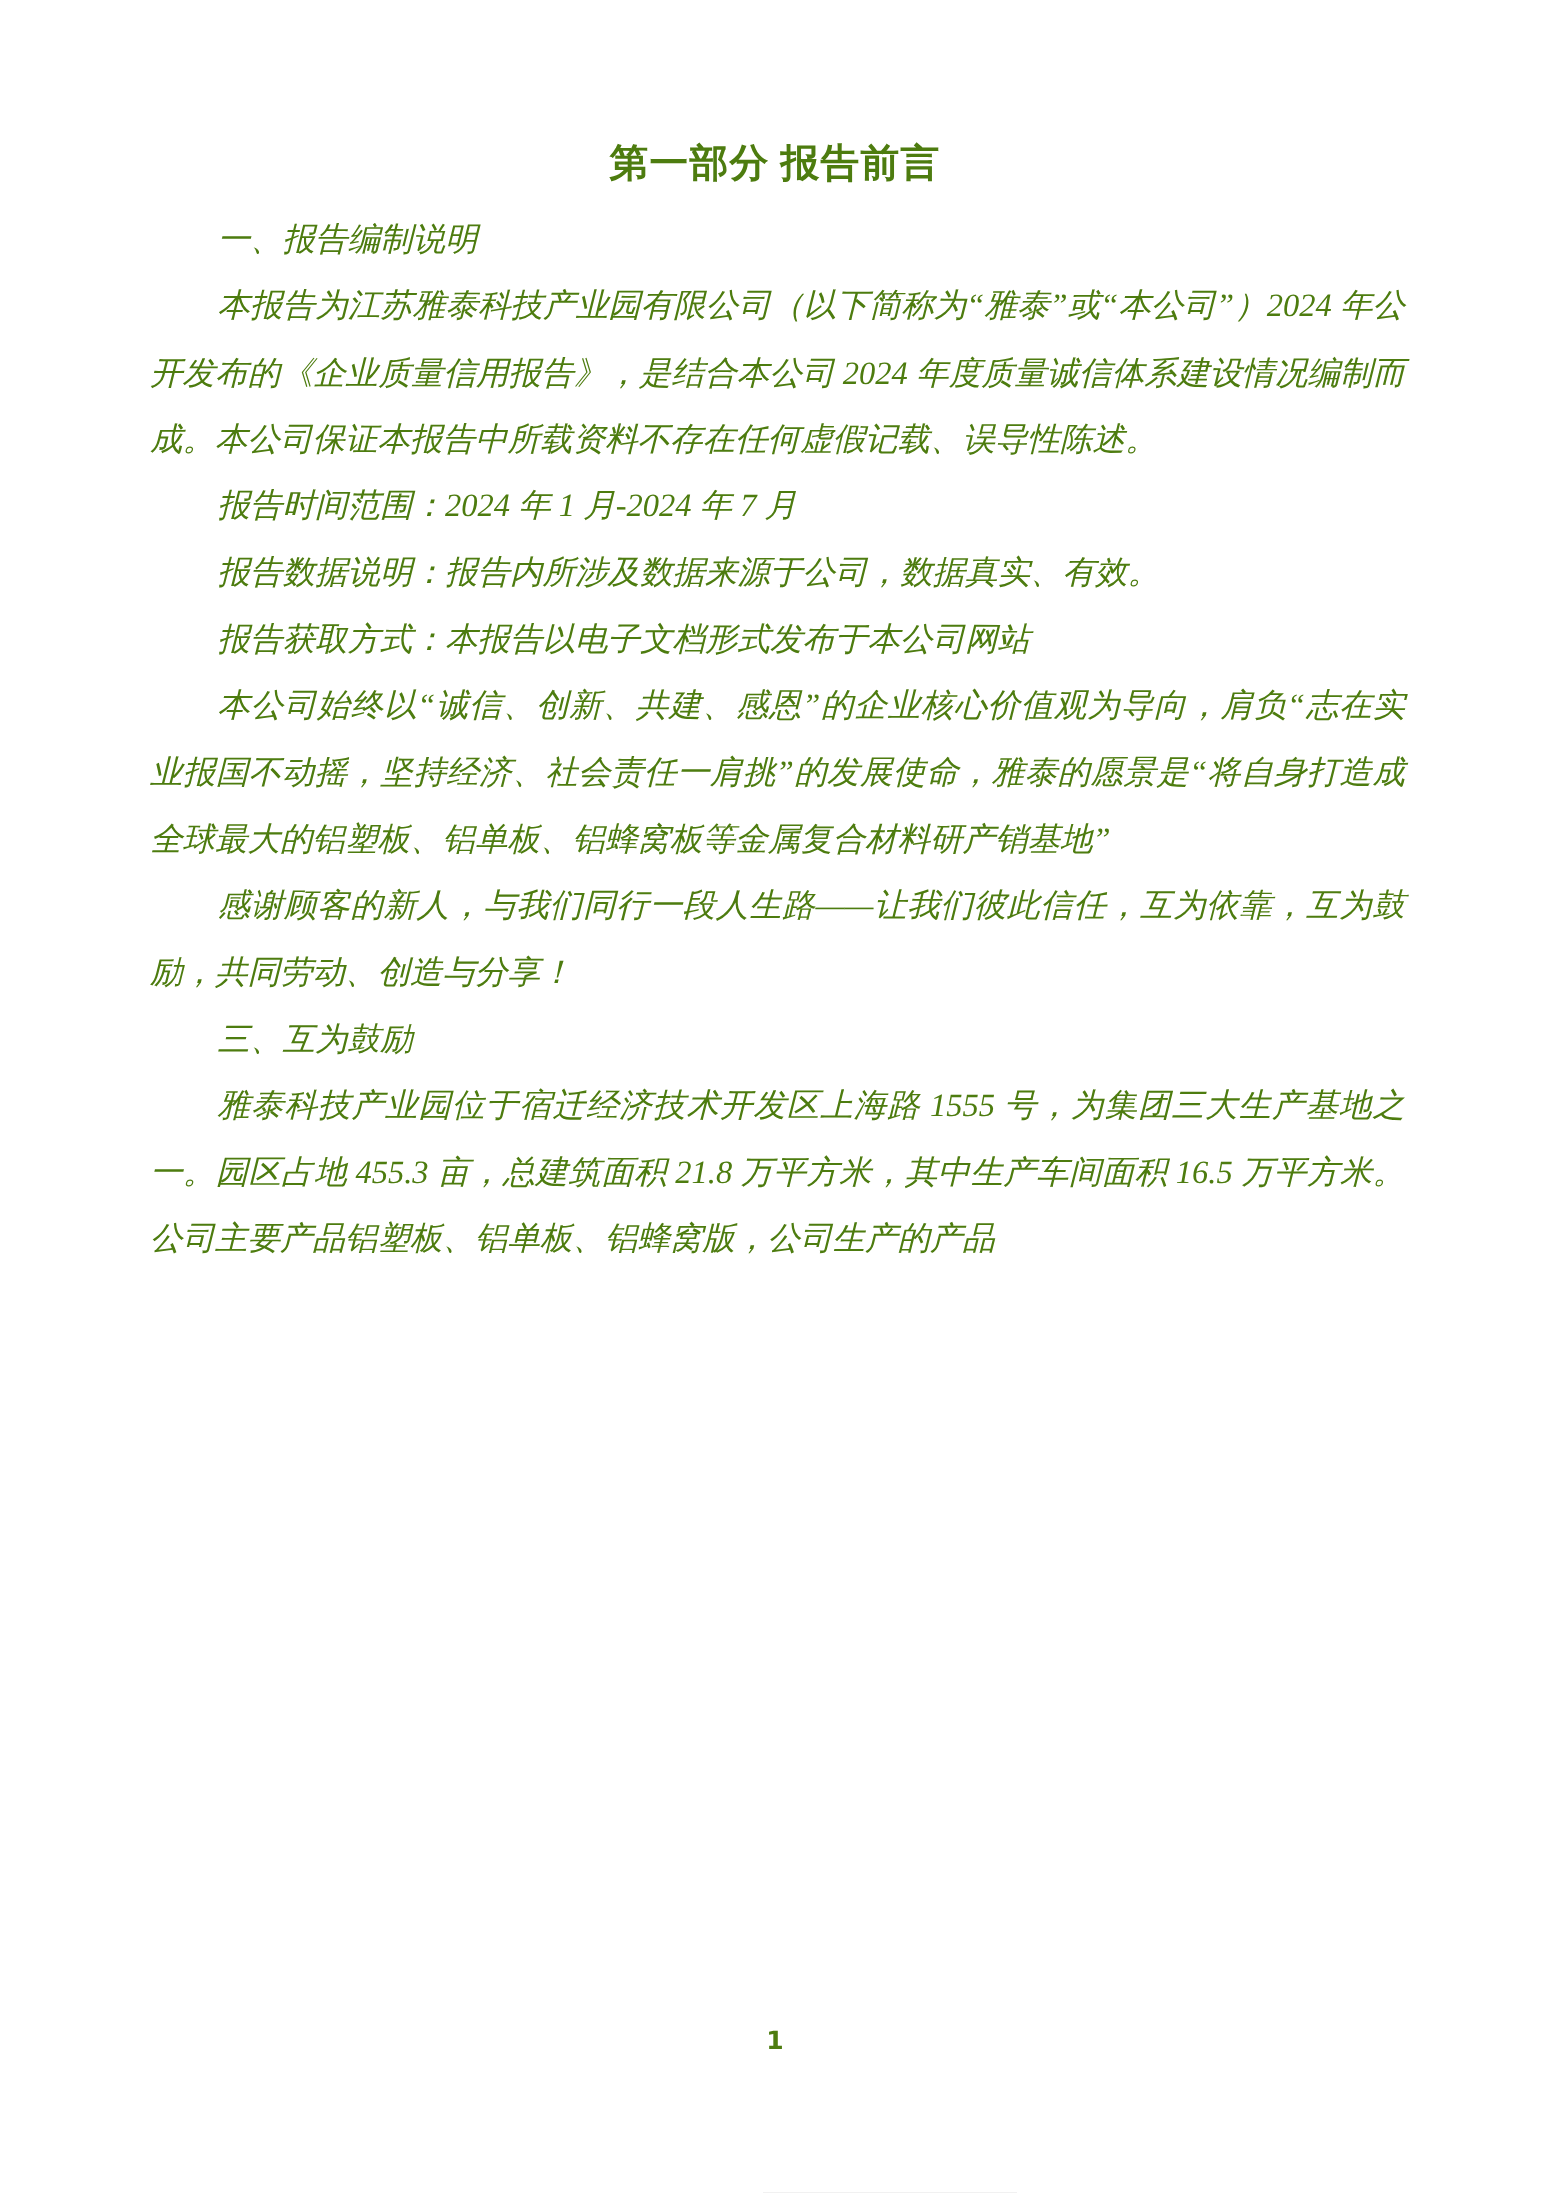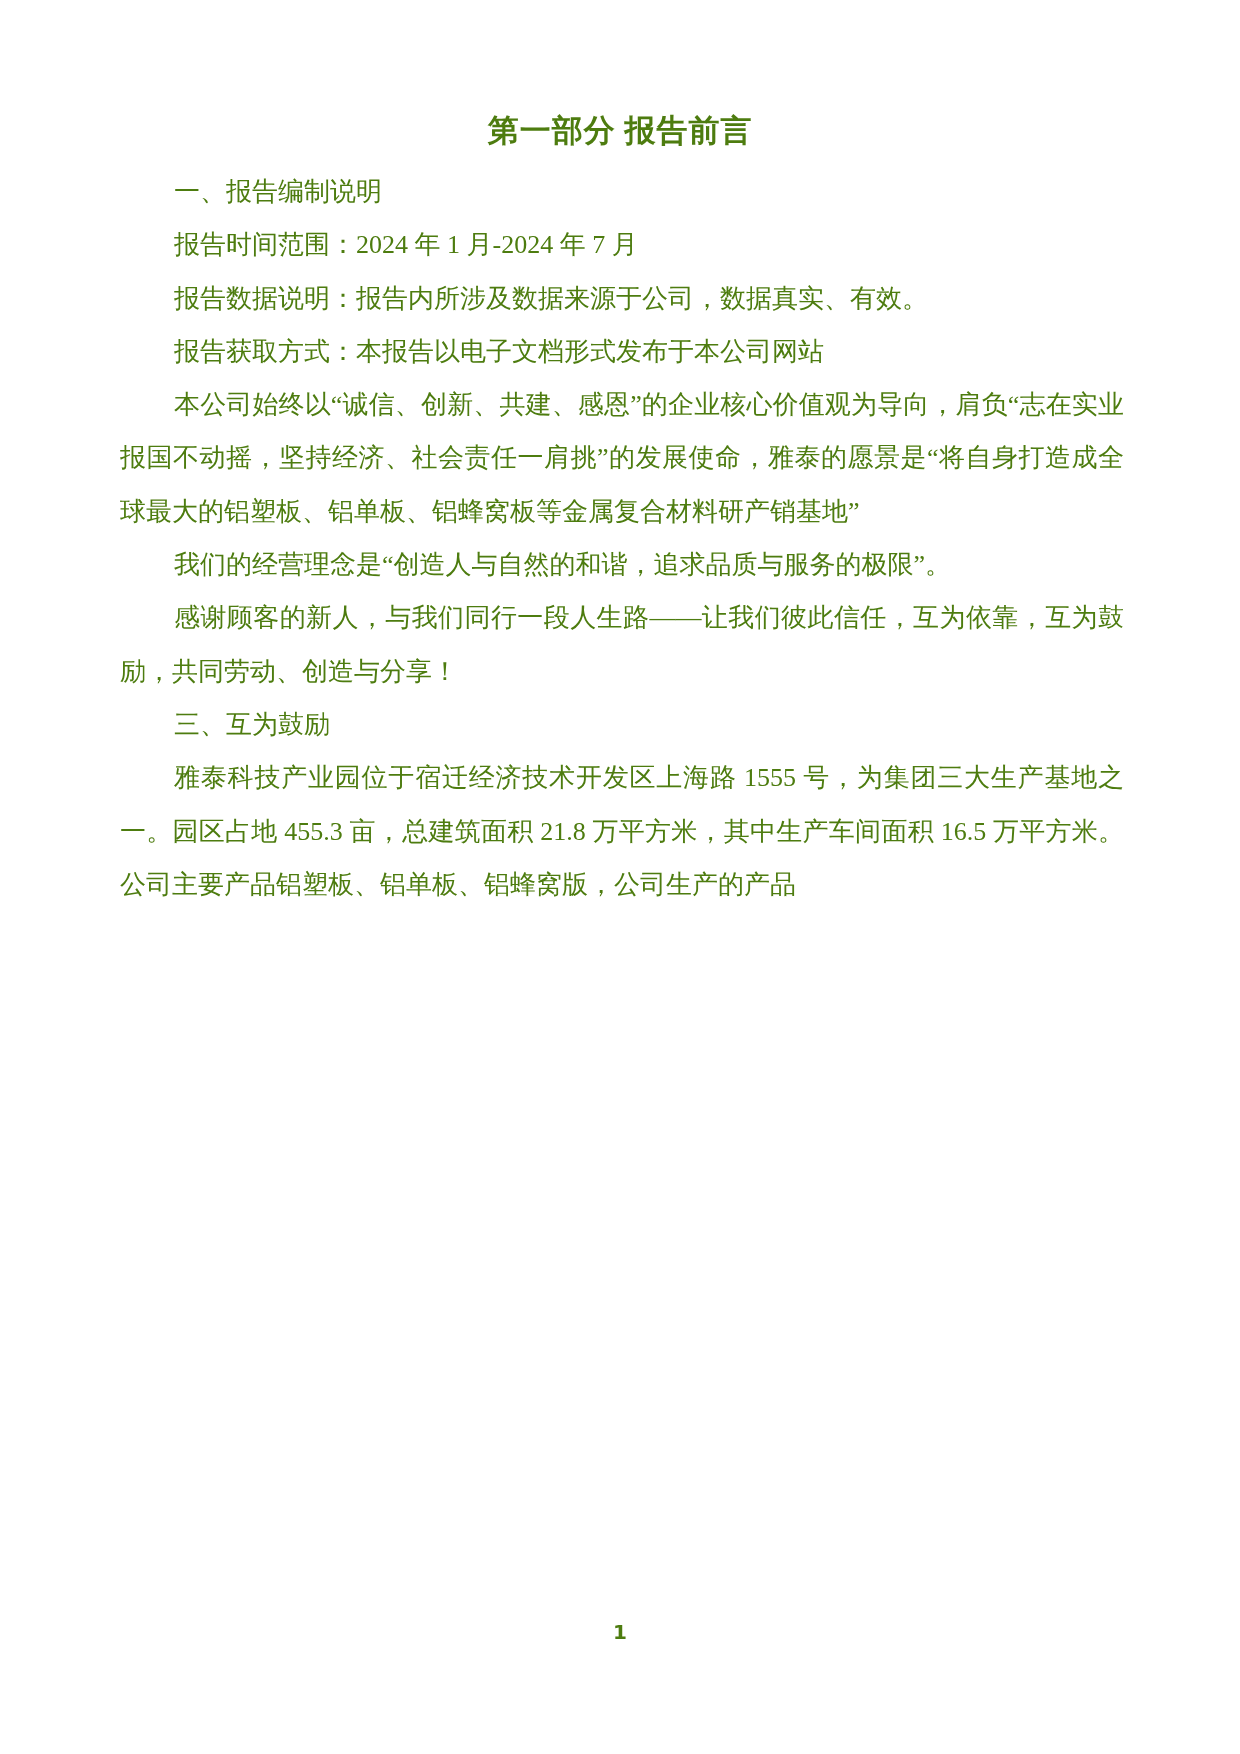--- a/index.html
+++ b/index.html
@@ -23,20 +23,21 @@
     padding-top: 103px;
     text-align: center;
     font-size: 31px;
     font-weight: bold;
     line-height: 56px;
     letter-spacing: 1px;
   }
   .doc-body {
     margin: 6px 118px 0 120px;
     width: 1004px;
+    font-style: italic;
   }
   .para {
     margin: 0;
     font-size: 26px;
     line-height: 53.3px;
     text-align: justify;
     text-indent: 54px;
     word-break: break-all;
   }
   .page-footer {
@@ -54,25 +55,25 @@
 </style>
 </head>
 <body>
 
 <div class="page">
 
   <h1 class="doc-title">第一部分 报告前言</h1>
 
   <div class="doc-body">
     <p class="para">一、报告编制说明</p>
+    <p class="para">本报告为江苏雅泰科技产业园有限公司（以下简称为“雅泰”或“本公司”）2024 年公开发布的《企业质量信用报告》，是结合本公司 2024 年度质量诚信体系建设情况编制而成。本公司保证本报告中所载资料不存在任何虚假记载、误导性陈述。</p>
     <p class="para">报告时间范围：2024 年 1 月-2024 年 7 月</p>
     <p class="para">报告数据说明：报告内所涉及数据来源于公司，数据真实、有效。</p>
     <p class="para">报告获取方式：本报告以电子文档形式发布于本公司网站</p>
     <p class="para">本公司始终以“诚信、创新、共建、感恩”的企业核心价值观为导向，肩负“志在实业报国不动摇，坚持经济、社会责任一肩挑”的发展使命，雅泰的愿景是“将自身打造成全球最大的铝塑板、铝单板、铝蜂窝板等金属复合材料研产销基地”</p>
-    <p class="para">我们的经营理念是“创造人与自然的和谐，追求品质与服务的极限”。</p>
     <p class="para">感谢顾客的新人，与我们同行一段人生路——让我们彼此信任，互为依靠，互为鼓励，共同劳动、创造与分享！</p>
     <p class="para">三、互为鼓励</p>
     <p class="para">雅泰科技产业园位于宿迁经济技术开发区上海路 1555 号，为集团三大生产基地之一。园区占地 455.3 亩，总建筑面积 21.8 万平方米，其中生产车间面积 16.5 万平方米。公司主要产品铝塑板、铝单板、铝蜂窝版，公司生产的产品</p>
   </div>
 
   <div class="page-footer">
     <span class="page-number">1</span>
   </div>
 
 </div>

